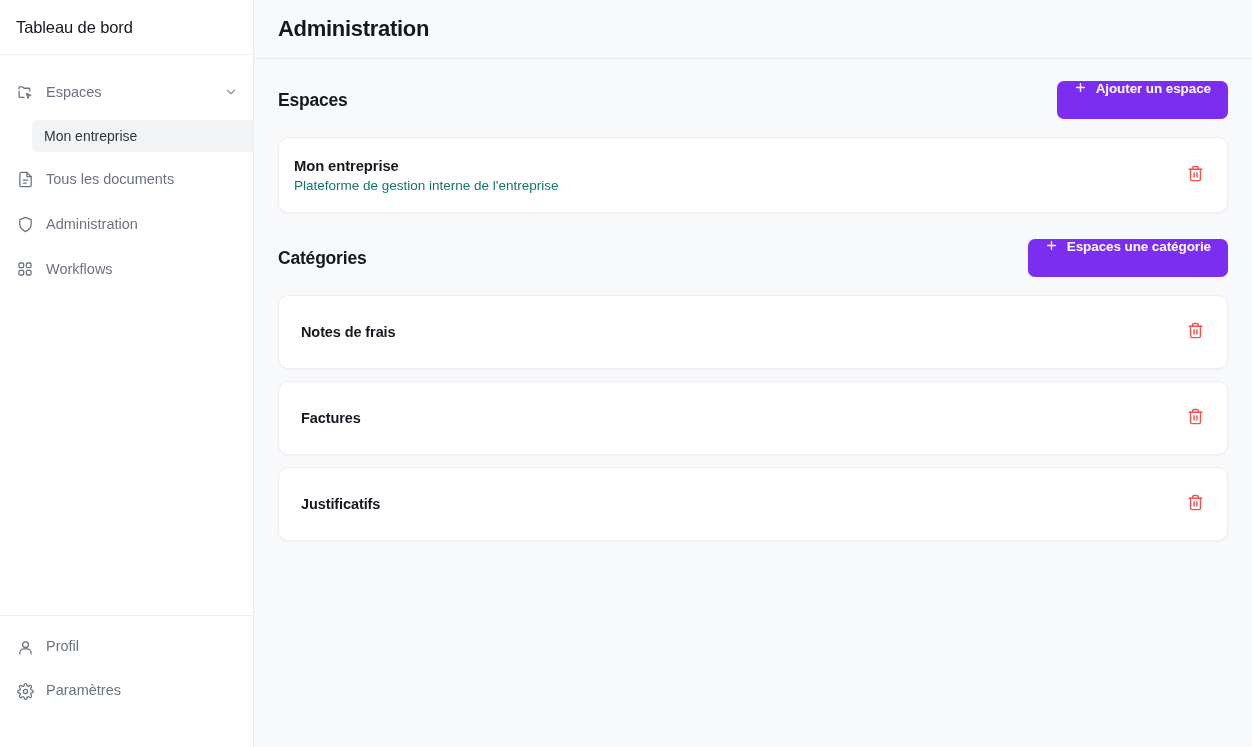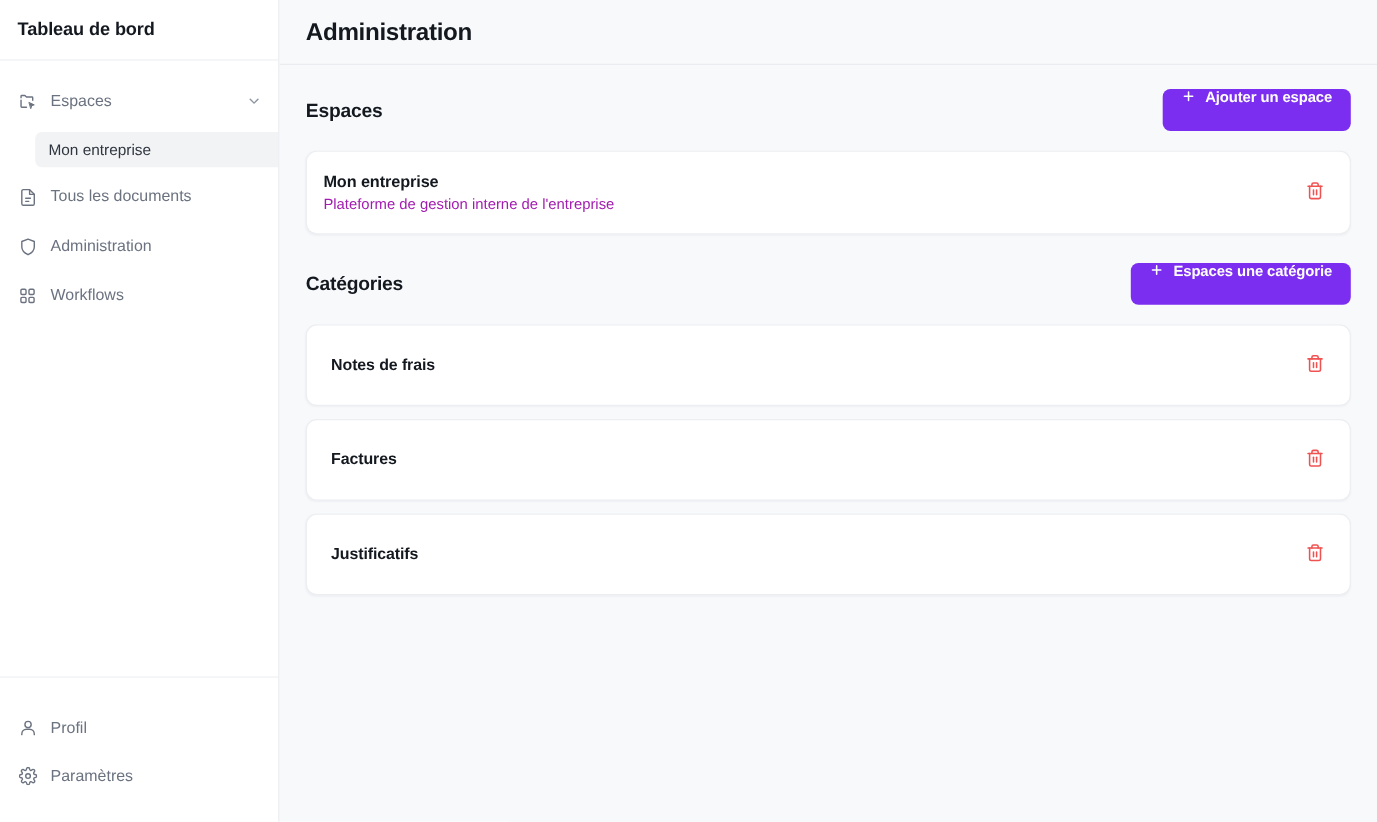--- a/index.html
+++ b/index.html
@@ -40,21 +40,21 @@
     height: 55px;
     min-height: 55px;
     display: flex;
     align-items: center;
     padding: 0 16px;
     border-bottom: 1px solid #edeff2;
   }
 
   .sidebar-title {
     font-size: 16.5px;
-    font-weight: 700;
+    font-weight: 400;
     color: #14181f;
     letter-spacing: -0.1px;
   }
 
   .sidebar-nav {
     flex: 1;
     padding-top: 20px;
     overflow: hidden;
   }
 
@@ -111,21 +111,21 @@
     background: #f2f3f5;
   }
 
   .sidebar-footer {
     border-top: 1px solid #edeff2;
     padding: 22px 0 18px 0;
   }
 
   .footer-item {
     display: flex;
-    align-items: flex-end;
+    align-items: flex-start;
     height: 32px;
     padding: 0 16px;
     margin-bottom: 12px;
     color: #6b7280;
     font-size: 14.5px;
     cursor: pointer;
   }
 
   .footer-item:last-child { margin-bottom: 15px; }
 
@@ -243,21 +243,21 @@
 
   .card-title {
     font-size: 14.8px;
     font-weight: 700;
     color: #14181f;
     letter-spacing: -0.1px;
   }
 
   .card-subtitle {
     font-size: 13.5px;
-    color: #a21caf;
+    color: #0f766e;
   }
 
   .category-title {
     font-size: 14.5px;
     font-weight: 700;
     color: #14181f;
     letter-spacing: -0.1px;
   }
 
   .delete-btn {

